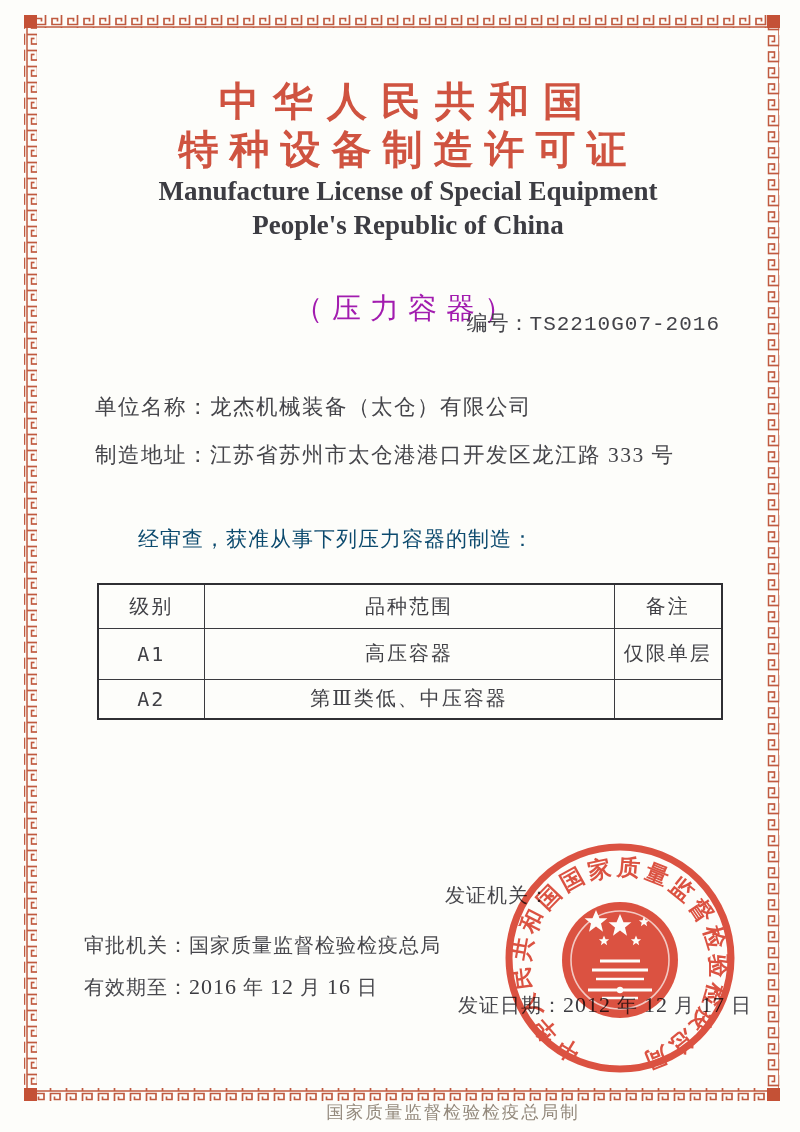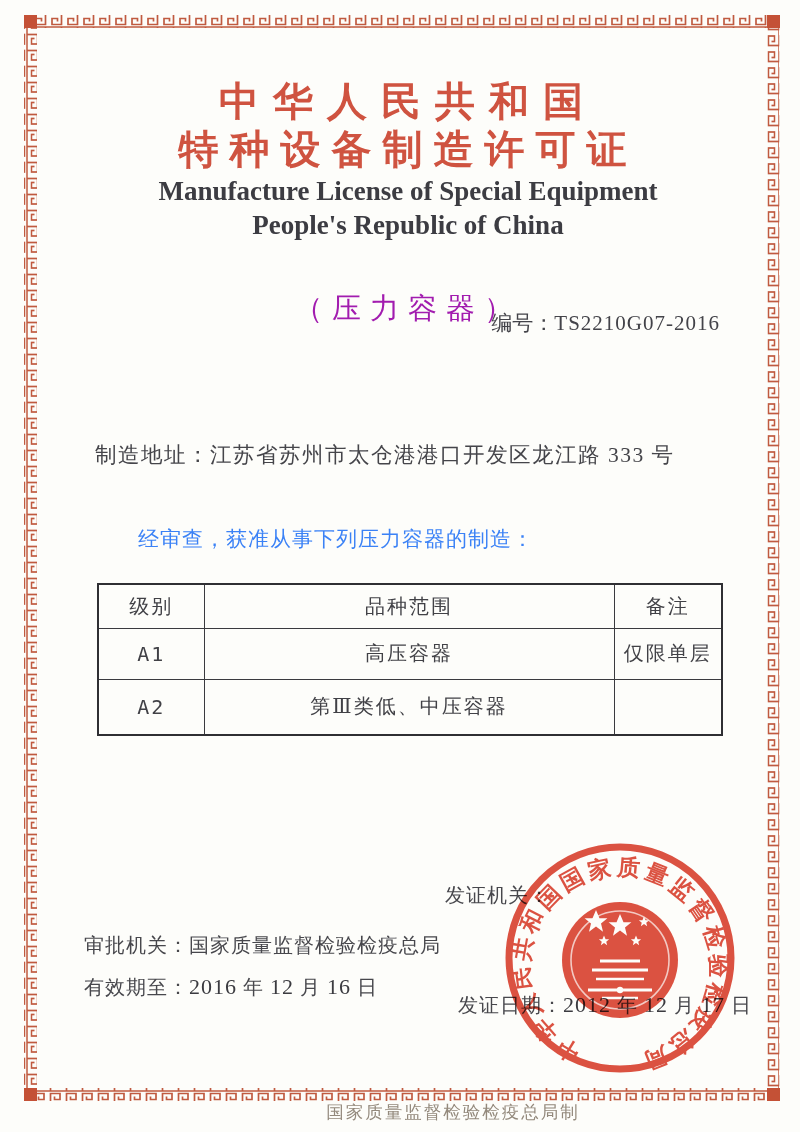--- a/index.html
+++ b/index.html
@@ -47,49 +47,49 @@
     letter-spacing:9px;
     color:#a21caf;
     margin-top:32px;
   }
 
   .license-no{
     top:309px;right:80px;
     font-size:21px;color:#434349;
   }
   .license-no .num{
-    font-family:Liberation Serif, serif;
+    font-family:Liberation Mono, monospace;
     font-size:21px;letter-spacing:1px;
   }
 
   .field-line{font-size:21.5px;color:#45454a;letter-spacing:1.5px;}
   .unit-line{left:95px;top:392px;}
   .addr-line{left:95px;top:440px;}
-  .statement{left:138px;top:525px;font-size:21px;letter-spacing:1px;color:#3b82f6;}
+  .statement{left:138px;top:525px;font-size:21px;letter-spacing:1px;color:#0c4a6e;}
 
   table.license-table{
     position:absolute;left:97px;top:583px;
     width:624px;
     border-collapse:collapse;
     table-layout:fixed;
     font-size:20px;color:#414146;
   }
   table.license-table td{
     border:1.4px solid #3a3a3e;
     text-align:center;vertical-align:middle;
     letter-spacing:2px;
   }
   table.license-table{border:2.4px solid #2f2f33;}
   table.license-table td{outline-offset:-2px;}
   .col-level{width:106px;margin-top:9px;}
   .col-scope{width:410px;}
   .col-note{width:108px;}
   .row-head td{height:44px;}
   .row-1 td{height:51px;}
-  .row-2 td{height:56px;}
+  .row-2 td{height:40px;}
   .mono-cell{font-family:"DejaVu Sans Mono","Liberation Mono",monospace;letter-spacing:1px;}
 
   .footer-line{font-size:20px;color:#47474c;letter-spacing:1px;}
   .approval-line{left:84px;top:932px;}
   .valid-line{left:84px;top:974px;}
   .issue-org-line{left:445px;top:882px;text-align:right;}
   .issue-date-line{left:458px;top:976px;margin-top:16px;}
   .date-num{
     font-family:Liberation Serif, serif;
     font-size:22px;color:#3b3b40;letter-spacing:1px;
@@ -153,20 +153,23 @@
   <div class="abs centered title-en l1">Manufacture License of Special Equipment</div>
   <div class="abs centered title-cn l2">特种设备制造许可证</div>
   <div class="abs centered title-en l2">People's Republic of China</div>
 
   <div class="abs centered subtitle">（压力容器）</div>
 
   <div class="abs license-no">
     <span>编号：</span><span class="num">TS2210G07-2016</span>
   </div>
 
+  <div class="abs field-line unit-line">
+    <span>单位名称：</span><span>龙杰机械装备（太仓）有限公司</span>
+  </div>
   <div class="abs field-line addr-line">
     <span>制造地址：</span><span>江苏省苏州市太仓港港口开发区龙江路 333 号</span>
   </div>
 
   <div class="abs statement">经审查，获准从事下列压力容器的制造：</div>
 
   <table class="license-table">
     <tbody>
         <tr class="row-head">
       <td class="col-level">级别</td>

